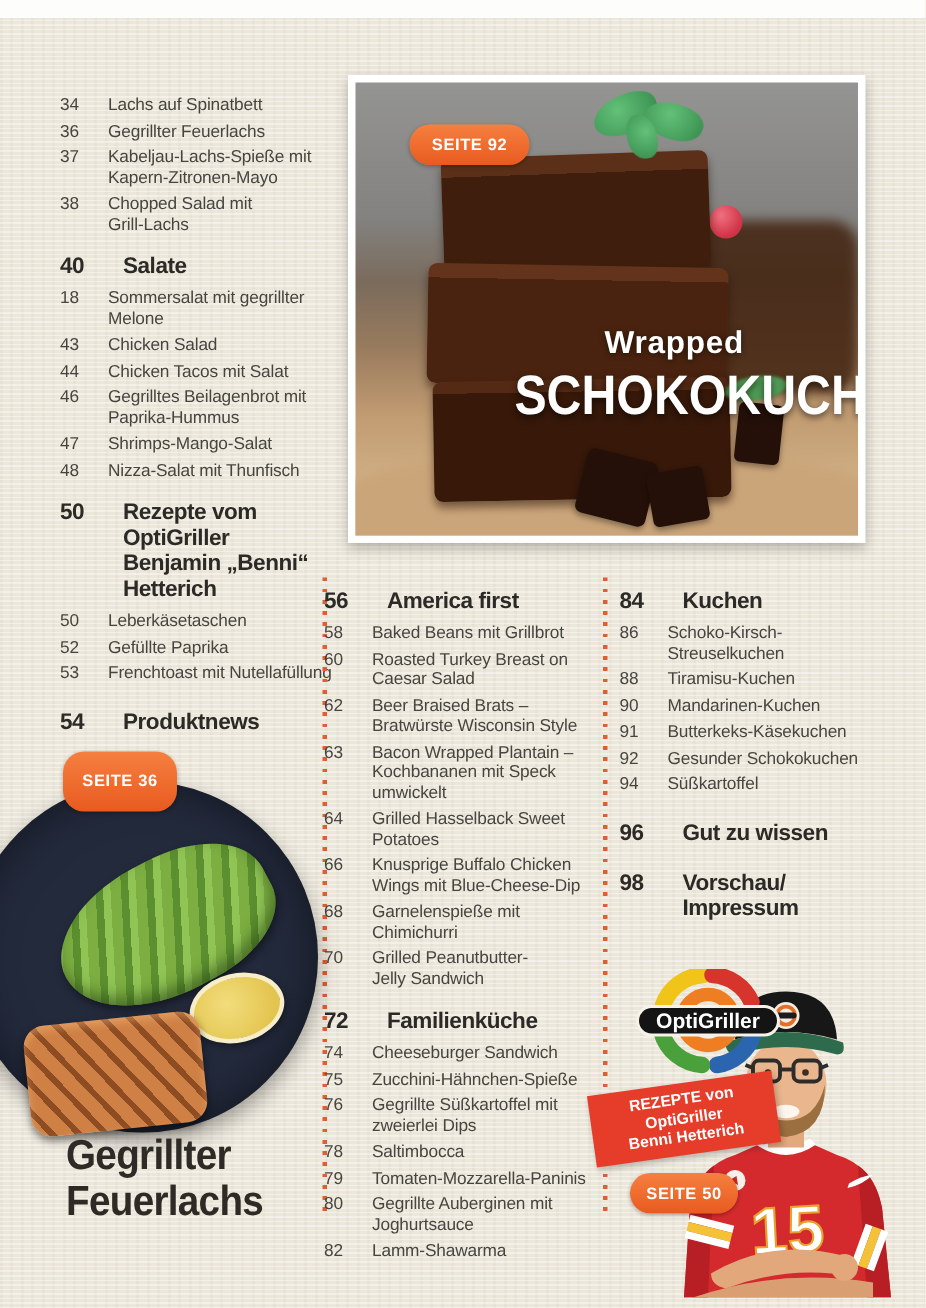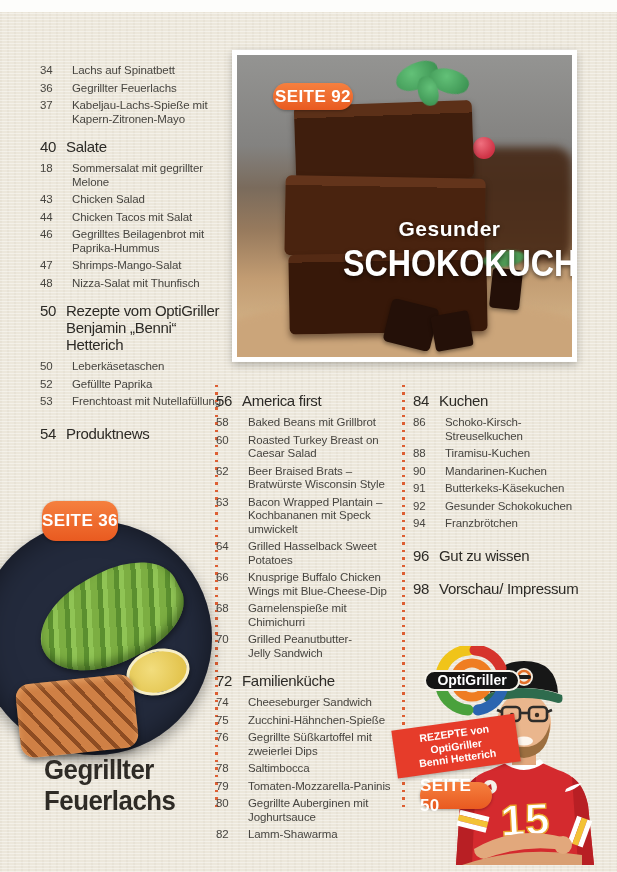--- a/index.html
+++ b/index.html
@@ -14,37 +14,37 @@
   .top-strip{position:absolute;left:0;top:0;width:617px;height:12px;background:#fdfdfb;}
 
   
   .col{position:absolute;color:#474540;}
   .col-left{left:40px;top:64px;width:190px;}
   .col-mid{left:216px;top:392px;width:182px;}
   .col-right{left:413px;top:392px;width:176px;}
   .toc-row{display:grid;grid-template-columns:26px 1fr;column-gap:6px;
     font-size:11.5px;line-height:13.5px;letter-spacing:-.1px;margin-bottom:4px;}
   .toc-row .lbl{white-space:pre-line;}
-  .toc-header{display:grid;grid-template-columns:26px 1fr;column-gap:0;
-    font-size:15px;line-height:17px;font-weight:normal;color:#2c2a26;
+  .toc-header{display:grid;grid-template-columns:26px 1fr;column-gap:16px;
+    font-size:15px;line-height:17px;font-weight:bold;color:#2c2a26;
     letter-spacing:-.3px;margin:12px 0 7px 0;}
   .toc-header .lbl{white-space:pre-line;}
   .toc-header:first-child{margin-top:0;}
   .toc-header.standalone{margin-top:16px;}
 
   
   .dotted{position:absolute;top:385px;height:427px;width:3px;
     background-image:repeating-linear-gradient(180deg,#dd5f33 0 2.5px, rgba(0,0,0,0) 2.5px 7.5px);}
   .sep1{left:215px;}
   .sep2{left:402px;}
 
   
   .badge{position:absolute;display:flex;align-items:center;justify-content:center;
     background:linear-gradient(180deg,#f5803f,#e95a20);color:#fff;font-weight:bold;
-    font-size:17px;letter-spacing:.4px;border-radius:14px;
+    font-size:11px;letter-spacing:.4px;border-radius:14px;
     box-shadow:0 1px 3px rgba(0,0,0,.3);z-index:30;}
   .badge-92{left:36px;top:28px;width:80px;height:27px;}
   .badge-36{left:42px;top:501px;width:76px;height:40px;}
   .badge-50{left:420px;top:782px;width:72px;height:27px;}
 
   
   .hero{position:absolute;left:232px;top:50px;width:345px;height:312px;
     background:#fff;padding:5px;box-sizing:border-box;box-shadow:0 3px 8px rgba(0,0,0,.25);}
   .hero-photo{position:relative;width:335px;height:302px;overflow:hidden;
     background:linear-gradient(180deg,#949492 0%,#838280 30%,#7a6b5c 44%,#977a5d 58%,#c29c72 74%,#dcbf93 100%);}
@@ -127,38 +127,43 @@
       <div class="brownie b2"></div>
       <div class="brownie b3"></div>
       <div class="mint mint1"></div>
       <div class="mint mint2"></div>
       <div class="mint mint3"></div>
       <div class="chunk c1"></div>
       <div class="chunk c2"></div>
       <div class="leaf-low"></div>
       <div class="chunk c3"></div>
       <div class="badge badge-92">SEITE 92</div>
-      <div class="hero-kicker">Gesunder</div>
+      <div class="hero-kicker">Wrapped</div>
       <div class="hero-title">SCHOKOKUCHEN</div>
     </div>
   </div>
 
   <div class="col col-left">
       <div class="toc-row">
         <span class="num">34</span>
         <span class="lbl">Lachs auf Spinatbett</span>
       </div>
       <div class="toc-row">
         <span class="num">36</span>
         <span class="lbl">Gegrillter Feuerlachs</span>
       </div>
       <div class="toc-row">
         <span class="num">37</span>
         <span class="lbl">Kabeljau-Lachs-Spieße mit
 Kapern-Zitronen-Mayo</span>
+      </div>
+      <div class="toc-row">
+        <span class="num">38</span>
+        <span class="lbl">Chopped Salad mit
+Grill-Lachs</span>
       </div>
       <div class="toc-header">
         <span class="num">40</span>
         <span class="lbl">Salate</span>
       </div>
       <div class="toc-row">
         <span class="num">18</span>
         <span class="lbl">Sommersalat mit gegrillter
 Melone</span>
       </div>
@@ -307,21 +312,21 @@
       <div class="toc-row">
         <span class="num">91</span>
         <span class="lbl">Butterkeks-Käsekuchen</span>
       </div>
       <div class="toc-row">
         <span class="num">92</span>
         <span class="lbl">Gesunder Schokokuchen</span>
       </div>
       <div class="toc-row">
         <span class="num">94</span>
-        <span class="lbl">Franzbrötchen</span>
+        <span class="lbl">Süßkartoffel</span>
       </div>
       <div class="toc-header standalone">
         <span class="num">96</span>
         <span class="lbl">Gut zu wissen</span>
       </div>
       <div class="toc-header standalone">
         <span class="num">98</span>
         <span class="lbl">Vorschau/ Impressum</span>
       </div>
     </div>

